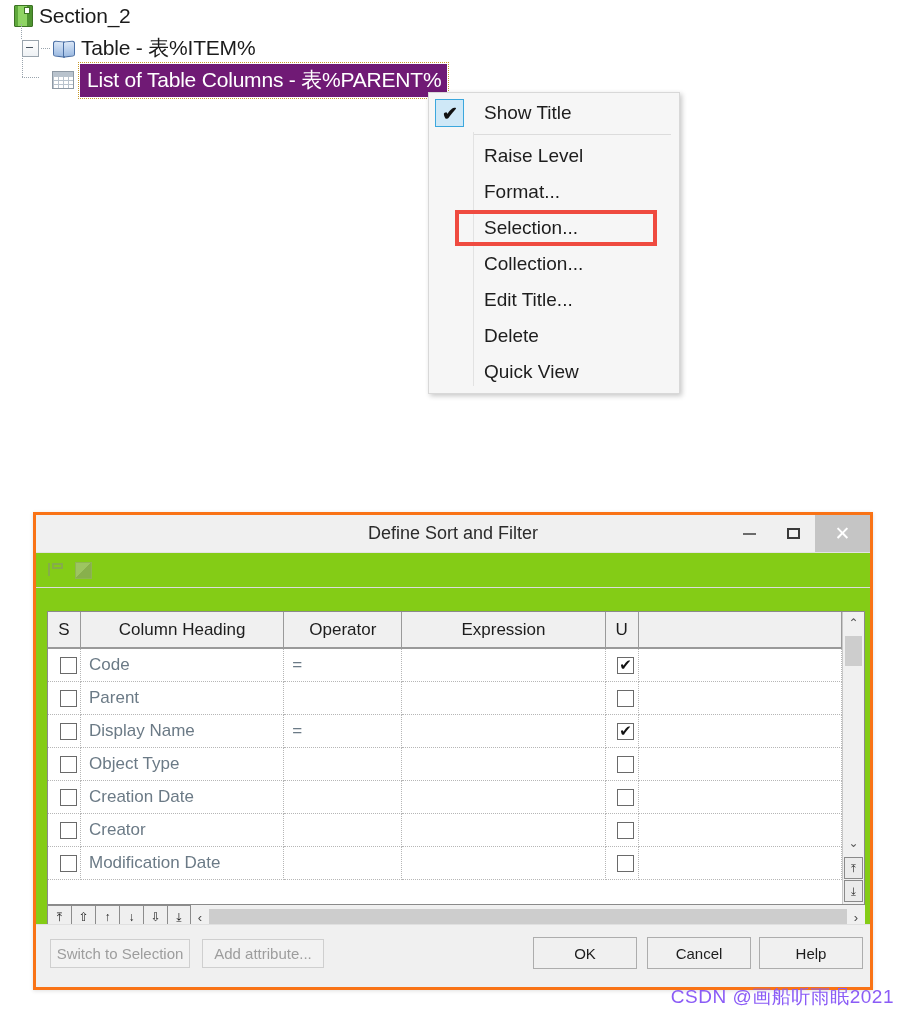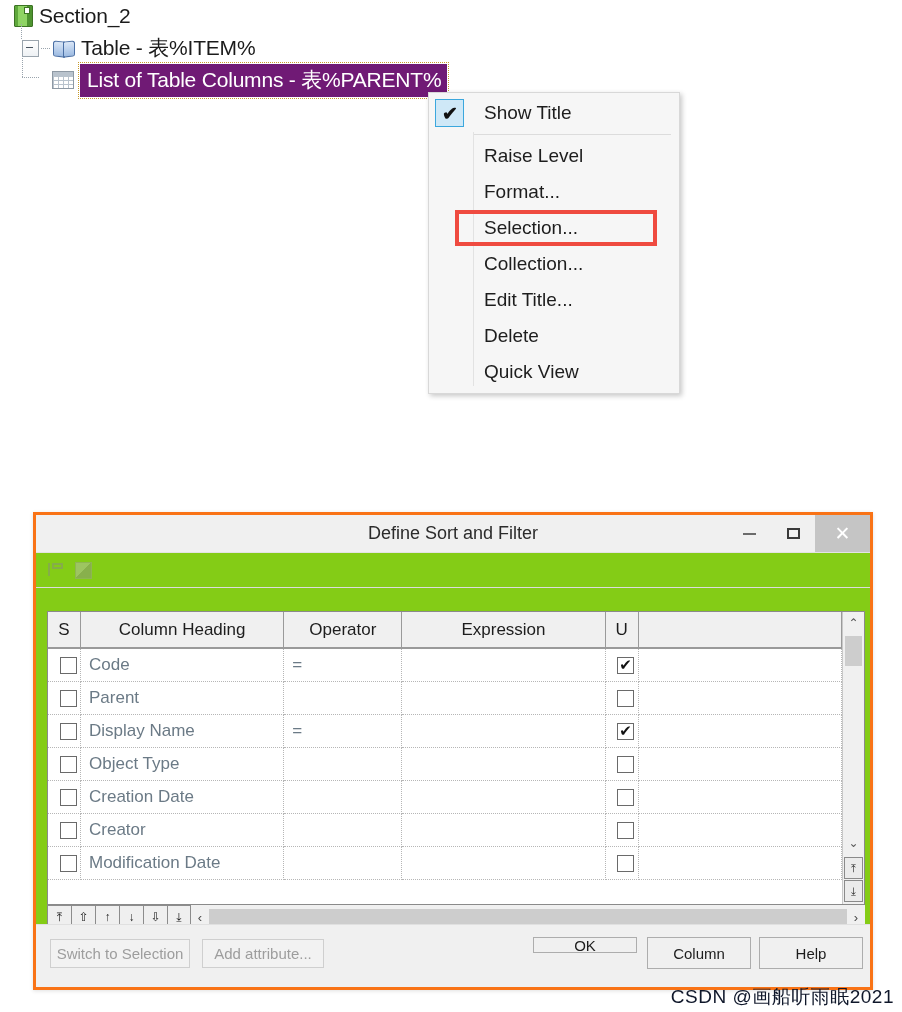--- a/index.html
+++ b/index.html
@@ -465,30 +465,30 @@
     box-sizing: border-box;
     font-family: "Liberation Sans", sans-serif;
   }
   .btn.disabled {
     color: #9d9d9d;
     border-color: #cfcfcf;
     background: #f2f2f2;
   }
   .btn.b-switch { left: 14px;  top: 14px; width: 140px; }
   .btn.b-addattr{ left: 166px; top: 14px; width: 122px; }
-  .btn.b-ok     { left: 497px; top: 12px; width: 104px; height: 16px; }
+  .btn.b-ok     { left: 497px; top: 12px; width: 104px; height: 32px; }
   .btn.b-cancel { left: 611px; top: 12px; width: 104px; height: 32px; }
   .btn.b-help   { left: 723px; top: 12px; width: 104px; height: 32px; }
 
   .watermark {
     position: absolute;
     right: 8px;
     bottom: 2px;
     font-size: 19px;
-    color: #0f172a;
+    color: #8b5cf6;
     white-space: nowrap;
     letter-spacing: 0.5px;
   }
 </style>
 </head>
 <body>
 
 <div class="tree">
 
   <div class="tree-row r1">
@@ -684,19 +684,19 @@
       <span class="harrow">‹</span>
       <span class="htrack"></span>
       <span class="harrow">›</span>
     </div>
   </div>
 
   <div class="footer">
     <div class="btn b-switch disabled">Switch to Selection</div>
     <div class="btn b-addattr disabled">Add attribute...</div>
     <div class="btn b-ok">OK</div>
-    <div class="btn b-cancel">Column</div>
+    <div class="btn b-cancel">Cancel</div>
     <div class="btn b-help">Help</div>
   </div>
 
 </div>
 
 <div class="watermark">CSDN @画船听雨眠2021</div>
 
 </body></html>

